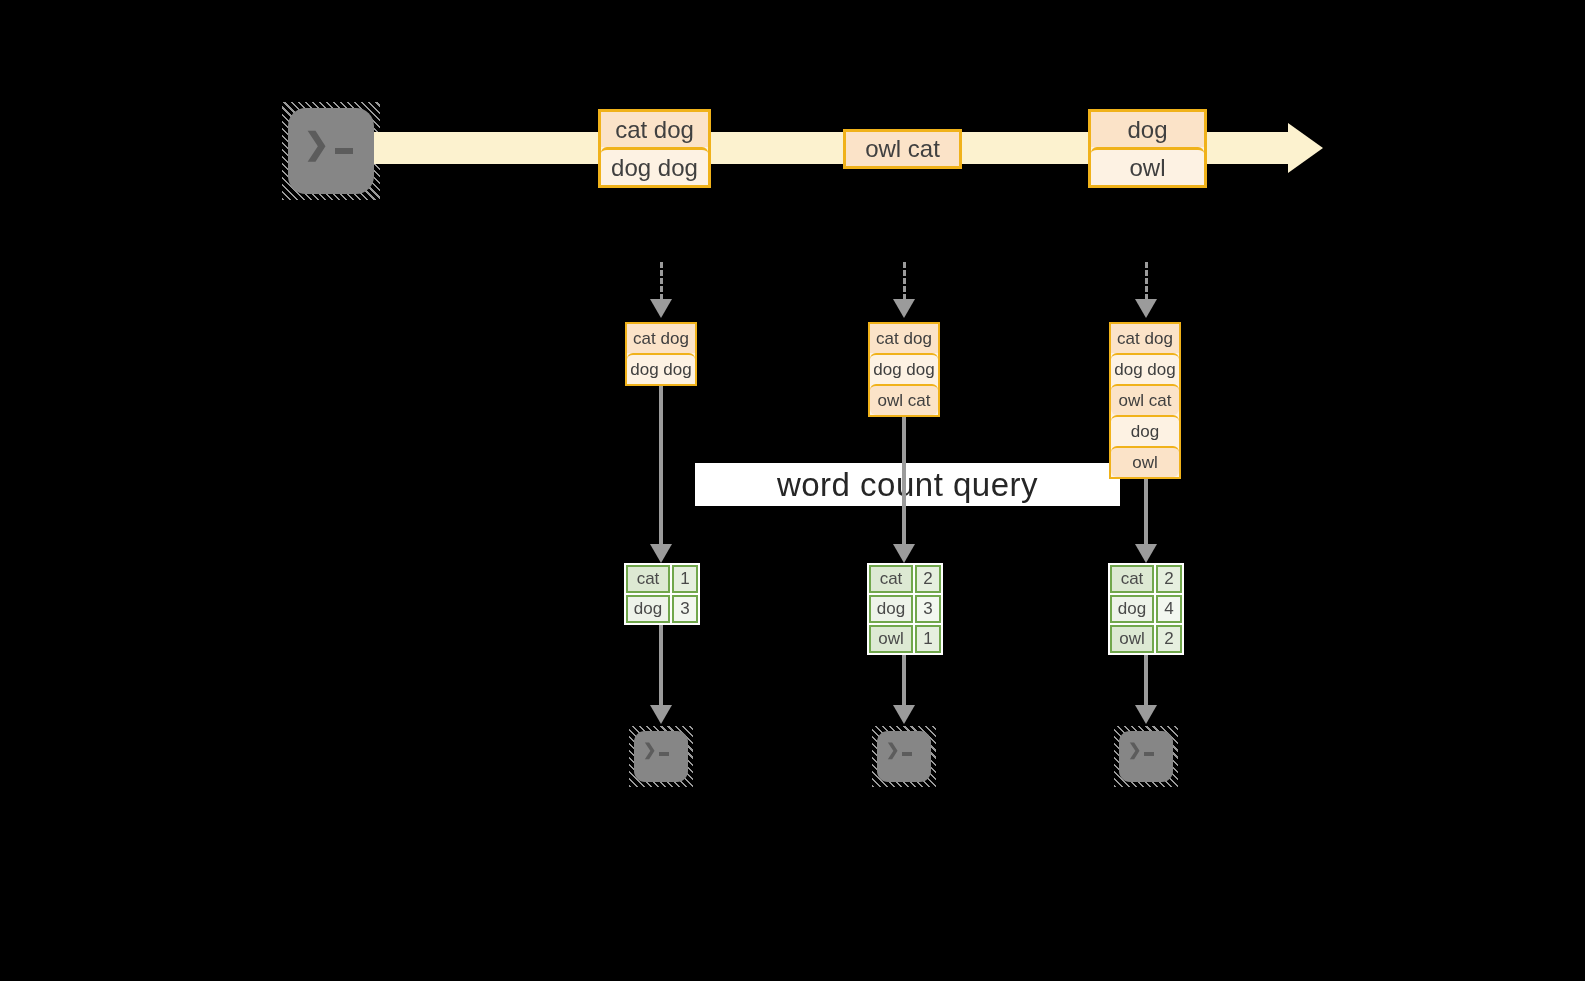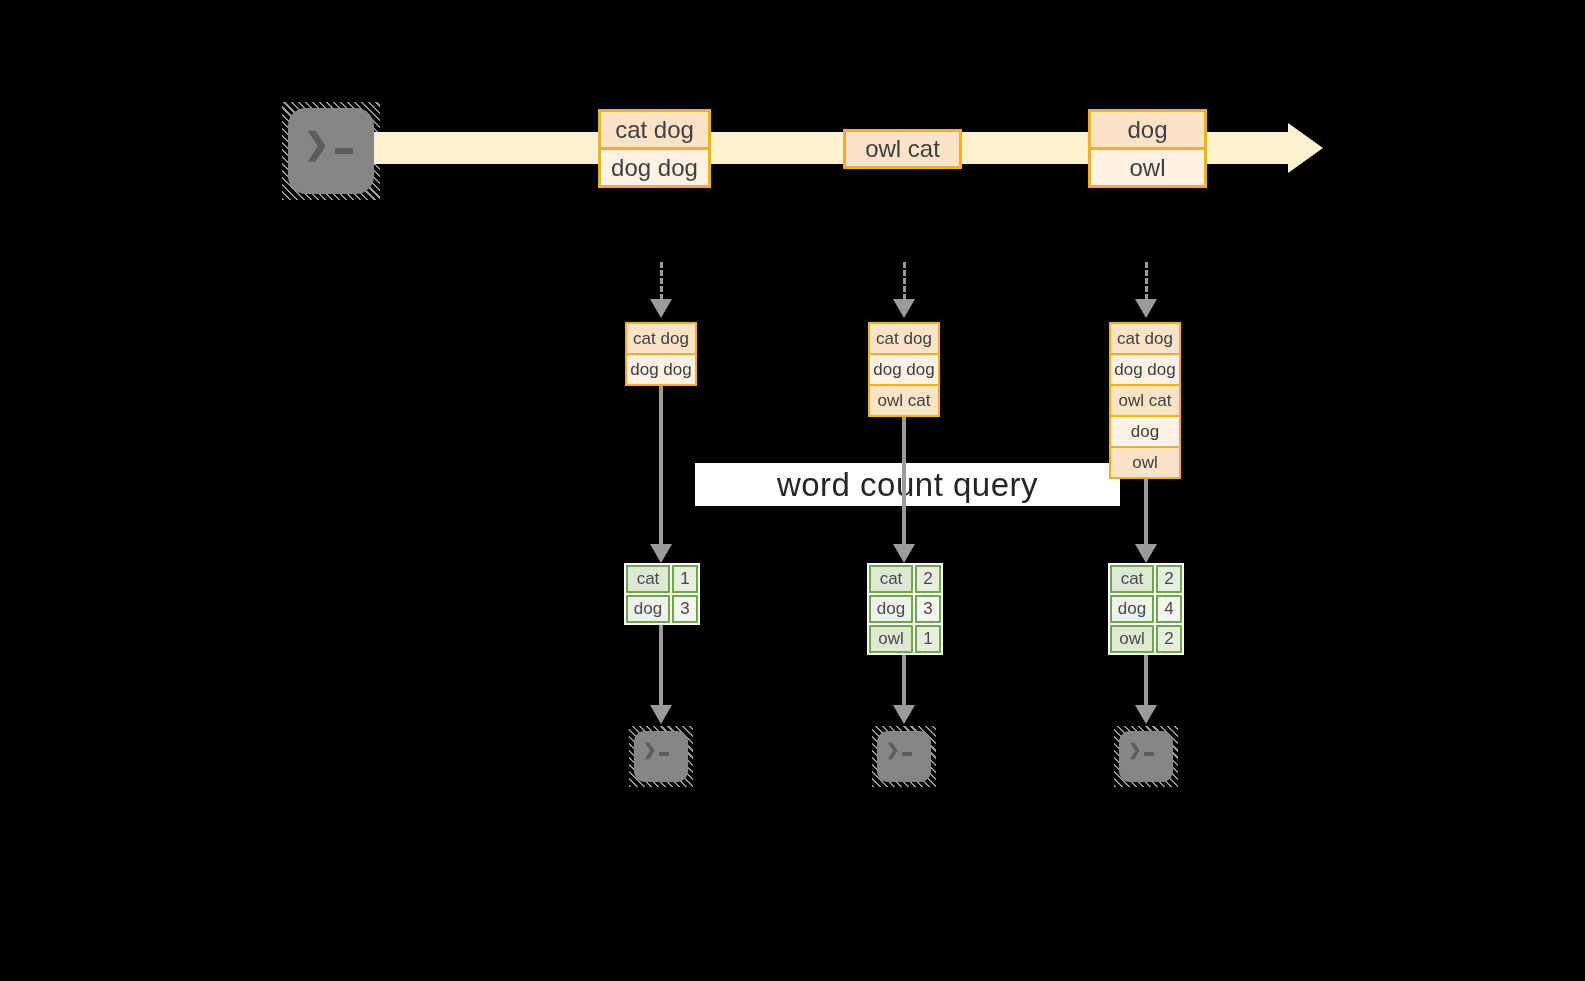--- a/index.html
+++ b/index.html
@@ -42,21 +42,21 @@
   .term-small .dash{width:10px;height:4px;margin-top:8px;margin-left:3px;}
 
   
   .stream-shaft{position:absolute;left:374px;top:132px;width:914px;height:32px;background:var(--stream);}
   .stream-head{position:absolute;left:1288px;top:123px;width:0;height:0;
     border-top:25px solid transparent;border-bottom:25px solid transparent;border-left:35px solid var(--stream);}
 
   
   .obox{position:absolute;border:3px solid var(--gold);background:var(--cream);}
   .obox .row{display:flex;align-items:center;justify-content:center;color:var(--ink);}
-  .obox .row + .row{border-top:3px solid var(--gold);}
+  .obox .row + .row{border-top:3px solid var(--gold);border-radius:6px;}
   .obox .row:nth-child(odd){background:var(--peach);}
   .obox .row:nth-child(even){background:var(--cream);}
   .event .row{height:35px;font-size:24px;}
   .event1{left:598px;top:109px;width:107px;}
   .event2{left:843px;top:129px;width:113px;}
   .event2 .row{height:34px;}
   .event3{left:1088px;top:109px;width:113px;}
 
   .buffer{border-width:2px;z-index:2;}
   .buffer .row{height:29px;font-size:17px;}

